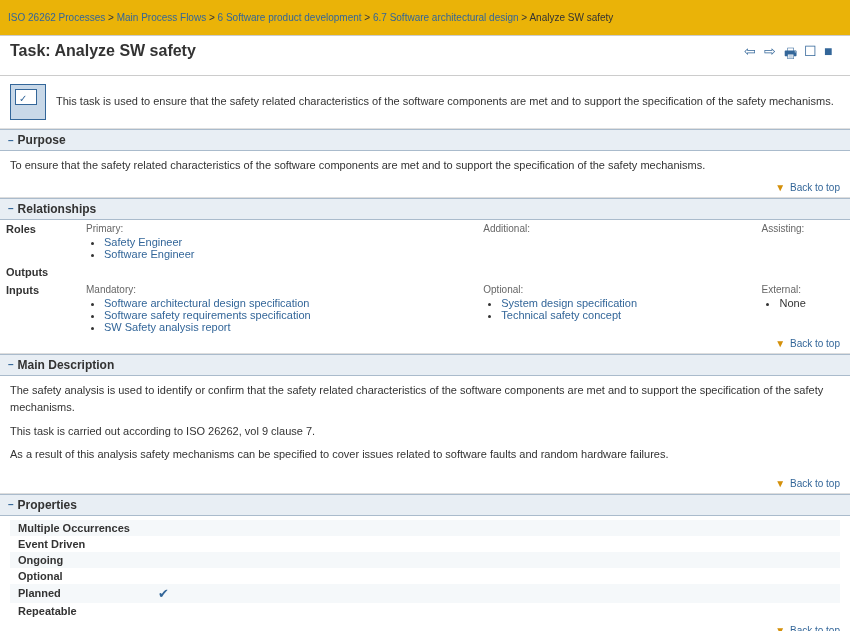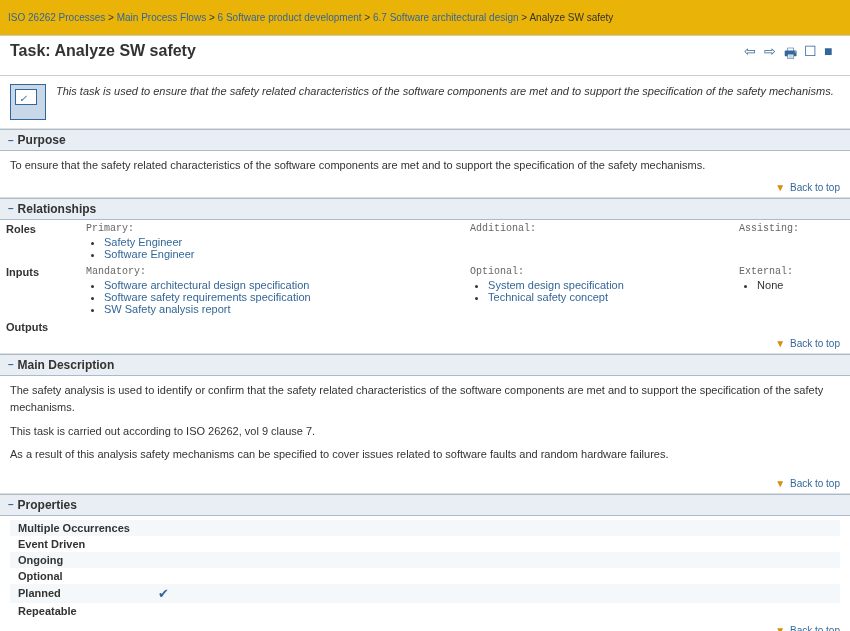--- a/index.html
+++ b/index.html
@@ -9,21 +9,21 @@
     .breadcrumb { font-size: 10px; color: #333; padding: 12px 8px; background: #eab308; border-bottom: 1px solid #ccc; }
     .breadcrumb a { color: #336699; text-decoration: none; }
 
     
     .page-header { display: flex; align-items: center; justify-content: space-between; padding: 6px 10px 15px 10px; border-bottom: 1px solid #ccc; background: #fff; }
     .page-title { font-size: 16px; font-weight: bold; color: #333; }
     .header-icons { display: flex; gap: 4px; align-items: center; }
     .header-icon { width: 16px; height: 16px; color: #336699; cursor: pointer; font-size: 14px; }
 
     
-    .task-icon-row { display: flex; align-items: flex-start; padding: 8px 10px; border-bottom: 1px solid #e0e0e0; font-style: italic; }
+    .task-icon-row { display: flex; align-items: center; padding: 8px 10px; border-bottom: 1px solid #e0e0e0; }
     .task-icon { width: 36px; height: 36px; margin-right: 10px; flex-shrink: 0; background: #c8d8e8; border: 1px solid #336699; display: flex; align-items: center; justify-content: center; position: relative; }
     .task-icon::before { content: ''; position: absolute; width: 20px; height: 14px; background: #fff; border: 1px solid #336699; top: 4px; left: 4px; }
     .task-icon::after { content: '✓'; color: #336699; font-size: 10px; position: absolute; top: 8px; left: 8px; }
     .task-description { font-size: 11px; color: #333; line-height: 1.4; flex: 1; }
 
     
     .section { margin: 0; }
     .section-header { background: #e8eef4; border-top: 1px solid #aabbcc; border-bottom: 1px solid #aabbcc; padding: 3px 8px; display: flex; align-items: center; gap: 4px; cursor: pointer; }
     .section-collapse { color: #336699; font-size: 10px; font-weight: bold; }
     .section-title { font-size: 12px; font-weight: bold; color: #333; }
@@ -32,21 +32,21 @@
 
     
     .back-to-top { text-align: right; padding: 2px 10px 4px 10px; font-size: 10px; }
     .back-to-top a { color: #336699; text-decoration: none; }
     .back-top-arrow { color: #d4900a; margin-right: 2px; }
 
     
     .rel-table { width: 100%; border-collapse: collapse; font-size: 11px; }
     .rel-table td { vertical-align: top; padding: 3px 6px; border: none; }
     .rel-table td:first-child { width: 80px; font-weight: bold; color: #333; margin-top: 38px; }
-    .rel-col-label { font-size: 10px; color: #666; margin-bottom: 2px; font-family: Liberation Mono, monospace; }
+    .rel-col-label { font-size: 10px; color: #666; margin-bottom: 2px; }
     .rel-list { list-style: disc; margin-left: 18px; }
     .rel-list li a { color: #336699; text-decoration: none; }
 
     
     .purpose-text { font-size: 11px; color: #333; padding: 6px 10px; line-height: 1.5; }
 
     
     .main-desc { padding: 6px 10px; font-size: 11px; color: #333; line-height: 1.6; }
     .main-desc p { margin-bottom: 6px; }
 
@@ -123,20 +123,25 @@
         </td>
         <td>
           <div class="rel-col-label">Additional:</div>
         </td>
         <td>
           <div class="rel-col-label">Assisting:</div>
         </td>
       </tr>
 
       <tr>
+        <td>Outputs</td>
+        <td colspan="3"></td>
+      </tr>
+
+      <tr>
         <td>Inputs</td>
         <td>
           <div class="rel-col-label">Mandatory:</div>
           <ul class="rel-list">
             <li><a href="#">Software architectural design specification</a></li>
             <li><a href="#">Software safety requirements specification</a></li>
             <li><a href="#">SW Safety analysis report</a></li>
           </ul>
         </td>
         <td>
@@ -145,25 +150,20 @@
             <li><a href="#">System design specification</a></li>
             <li><a href="#">Technical safety concept</a></li>
           </ul>
         </td>
         <td>
           <div class="rel-col-label">External:</div>
           <ul class="rel-list">
             <li>None</li>
           </ul>
         </td>
-      </tr>
-
-      <tr>
-        <td>Outputs</td>
-        <td colspan="3"></td>
       </tr>
     </tbody>
       </table>
   </div>
   <div class="back-to-top">
     <a href="#"><span class="back-top-arrow">▼</span> Back to top</a>
   </div>
 </div>
 
 <hr class="divider">

